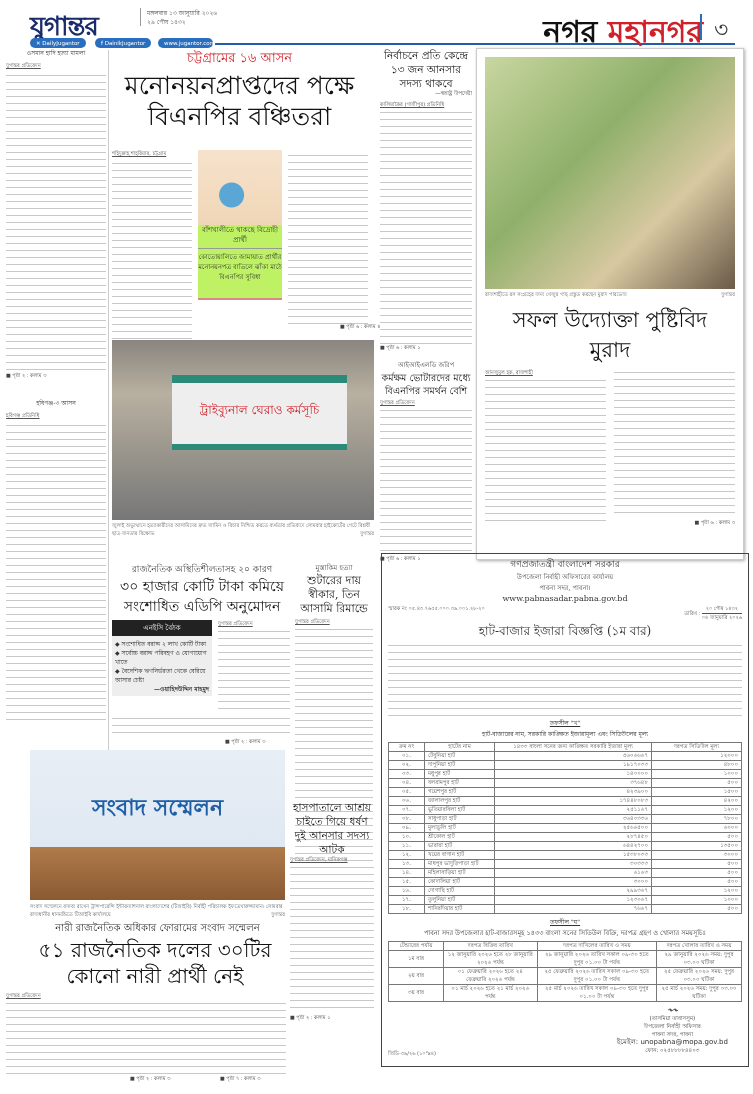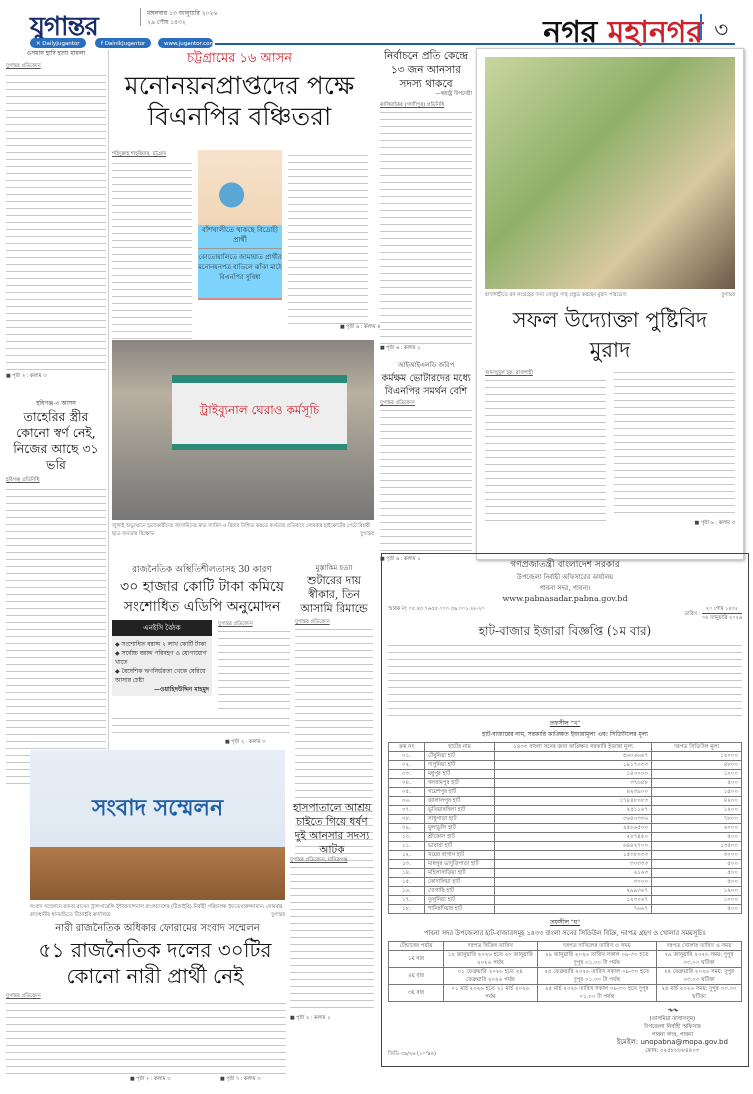--- a/index.html
+++ b/index.html
@@ -40,48 +40,47 @@
 <div class="abs pageno">৩</div>
 
 <div class="abs" style="left:6px;top:48px;width:100px">
   <div class="hd" style="font-size:6px;color:#444">ওসমান হাদি হত্যা মামলা</div>
   <div class="byline" style="margin-top:3px">যুগান্তর প্রতিবেদন</div>
   <div class="fill" style="height:300px;margin-top:2px"></div>
   <div class="coltext" style="color:#444">■ পৃষ্ঠা ২ : কলাম ৩</div>
 </div>
 <div class="abs" style="left:6px;top:398px;width:100px">
   <div class="hd" style="font-size:6px;color:#444">হবিগঞ্জ-৩ আসন</div>
-  <div class="hd" style="font-size:12.5px;line-height:16px">তাহেরির স্ত্রীর কোনো স্বর্ণ নেই, নিজের আছে ৩১ ভরি</div>
   <div class="byline" style="margin-top:3px">হবিগঞ্জ প্রতিনিধি</div>
   <div class="fill" style="height:300px;margin-top:2px"></div>
 </div>
 <div class="abs vline" style="left:108px;top:50px;height:700px"></div>
 
 <div class="abs hd" style="left:112px;top:48px;width:255px;font-size:13px;color:#d0202a">চট্টগ্রামের ১৬ আসন</div>
 <div class="abs hd" style="left:112px;top:70px;width:255px;font-size:25px;line-height:31px">মনোনয়নপ্রাপ্তদের পক্ষে বিএনপির বঞ্চিতরা</div>
 <div class="abs" style="left:112px;top:150px;width:80px">
   <div class="byline">শহিদুল্লাহ শাহরিয়ার, চট্টগ্রাম</div>
   <div class="fill" style="height:180px;margin-top:2px"></div>
 </div>
-<div class="abs" style="left:198px;top:150px;width:84px;height:150px;background:#7dd3fc;border-bottom:2px solid #d88">
+<div class="abs" style="left:198px;top:150px;width:84px;height:150px;background:#bef264;border-bottom:2px solid #d88">
   <div style="height:75px;background:radial-gradient(circle at 40% 60%,#5aa7d6 0 12px,transparent 13px),linear-gradient(#f6e2cc,#f0d6b6)"></div>
   <div class="hd" style="font-size:7px;line-height:10px;color:#333;border-bottom:1px solid #999;padding-bottom:3px">বাঁশখালীতে থাকছে বিদ্রোহী প্রার্থী</div>
   <div class="hd" style="font-size:6.5px;line-height:10px;color:#333;padding-top:3px">কোতোয়ালিতে জামায়াত প্রার্থীর মনোনয়নপত্র বাতিলে ঝাঁকা মাঠে বিএনপির সুবিধা</div>
 </div>
 <div class="abs fill" style="left:288px;top:152px;width:80px;height:178px"></div>
 <div class="abs coltext" style="left:340px;top:323px;color:#444">■ পৃষ্ঠা ৬ : কলাম ৪</div>
 
 <div class="abs photo" style="left:112px;top:340px;width:262px;height:180px;background:linear-gradient(#8a8580,#b8b0a0 30%,#777 100%)">
   <div class="abs" style="left:60px;top:35px;width:175px;height:75px;background:#eee;border-top:8px solid #2c8a78;border-bottom:6px solid #2c8a78">
     <div class="hd" style="font-size:12px;color:#d0202a;margin-top:18px">ট্রাইব্যুনাল ঘেরাও কর্মসূচি</div>
   </div>
 </div>
 <div class="abs caption" style="left:112px;top:522px;width:262px"><span>জুলাই অভ্যুত্থানে হত্যাকারীদের আসামিদের দ্রুত জামিন ও বিচার নিশ্চিত করতে ব্যর্থতার প্রতিবাদে সোমবার হাইকোর্টের গেটে বিপ্লবী ছাত্র-জনতার বিক্ষোভ</span> <span style="float:right">যুগান্তর</span></div>
 
-<div class="abs hd" style="left:112px;top:562px;width:180px;font-size:9px;color:#444">রাজনৈতিক অস্থিতিশীলতাসহ 30 কারণ</div>
+<div class="abs hd" style="left:112px;top:562px;width:180px;font-size:9px;color:#444">রাজনৈতিক অস্থিতিশীলতাসহ ২০ কারণ</div>
 <div class="abs hd" style="left:112px;top:576px;width:180px;font-size:14px;line-height:20px">৩০ হাজার কোটি টাকা কমিয়ে সংশোধিত এডিপি অনুমোদন</div>
 <div class="abs" style="left:112px;top:620px;width:100px;background:#eee">
   <div style="background:#222;color:#fff;font-size:7px;text-align:center;padding:2px">এনইসি বৈঠক</div>
   <div style="font-size:6px;line-height:9px;padding:3px;color:#333">
     <div>◆ <span>সংশোধিত বরাদ্দ ২ লাখ কোটি টাকা</span></div>
     <div>◆ <span>সর্বোচ্চ বরাদ্দ পরিবহণ ও যোগাযোগ খাতে</span></div>
     <div>◆ <span>বৈদেশিক ঋণনির্ভরতা থেকে বেরিয়ে আসার চেষ্টা</span></div>
     <div style="text-align:right;font-weight:bold">—ওয়াহিদউদ্দিন মাহমুদ</div>
   </div>
 </div>

